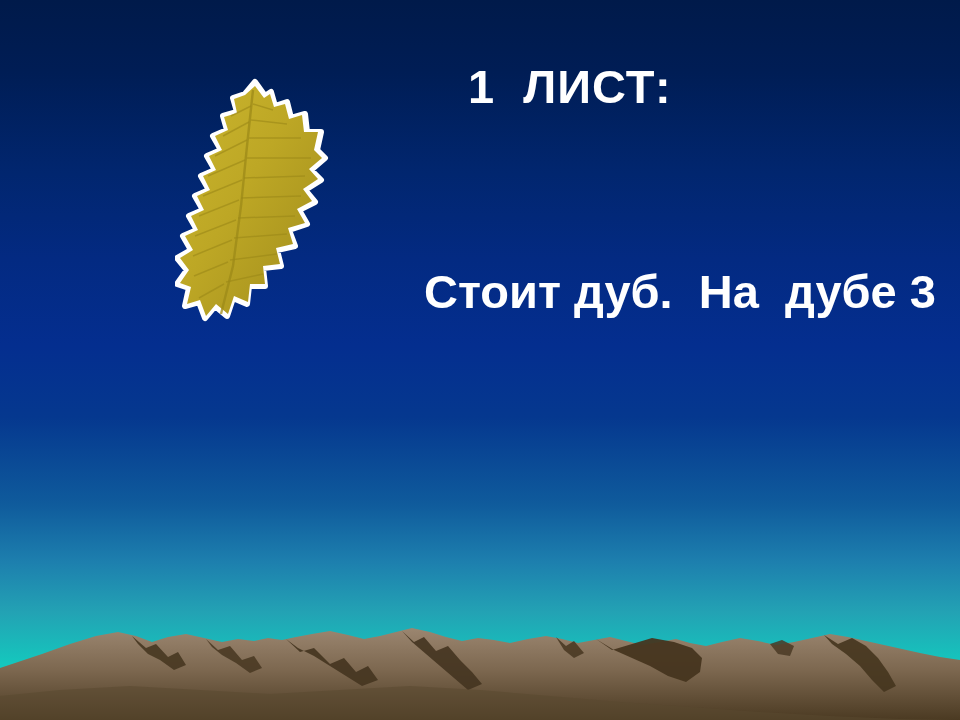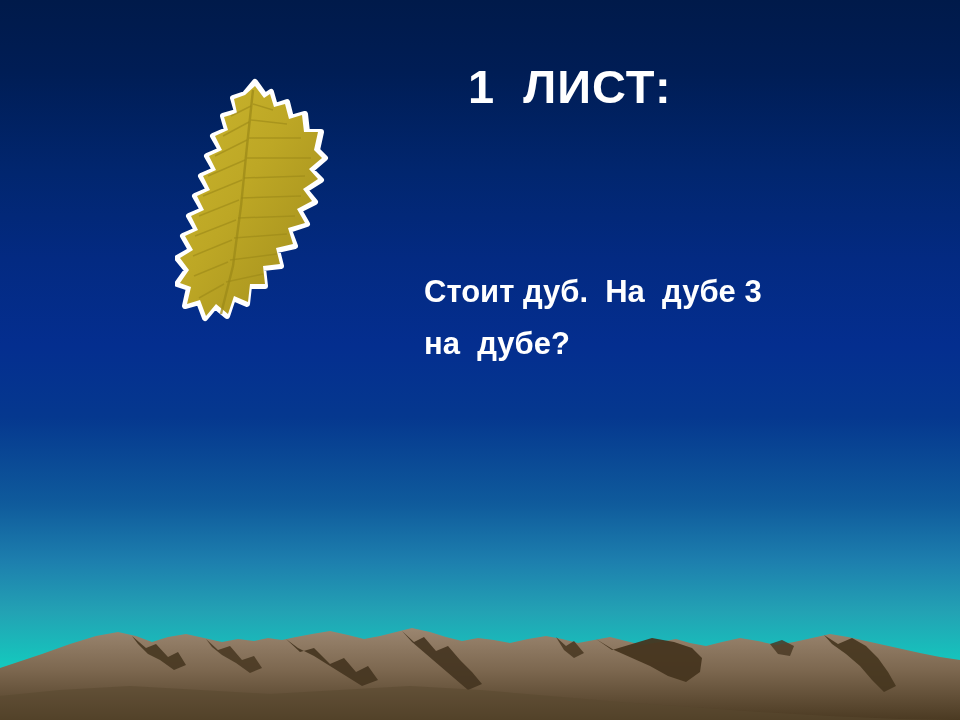--- a/index.html
+++ b/index.html
@@ -60,21 +60,21 @@
     line-height: 1.05;
   }
 
   
   #body-text {
     position: absolute;
     left: 424px;
     top: 266px;
     width: 500px;
     color: #ffffff;
-    font-size: 31px;
+    font-size: 47px;
     font-weight: bold;
     line-height: 52px;
   }
   #body-text .line {
     white-space: pre;
     display: block;
   }
 
   
   #leaf {
@@ -197,16 +197,15 @@
       <path d="M59,162 L112,158"></path>
       <path d="M55,184 L102,178"></path>
       <path d="M51,206 L88,198"></path>
     </g>
   </svg>
 
   <div id="title">1  ЛИСТ:</div>
 
   <div id="body-text">
     <span class="line">Стоит дуб.  На  дубе 3</span>
-    <span class="line">на  дубе?</span>
   </div>
 
 </div>
 
 </body></html>

